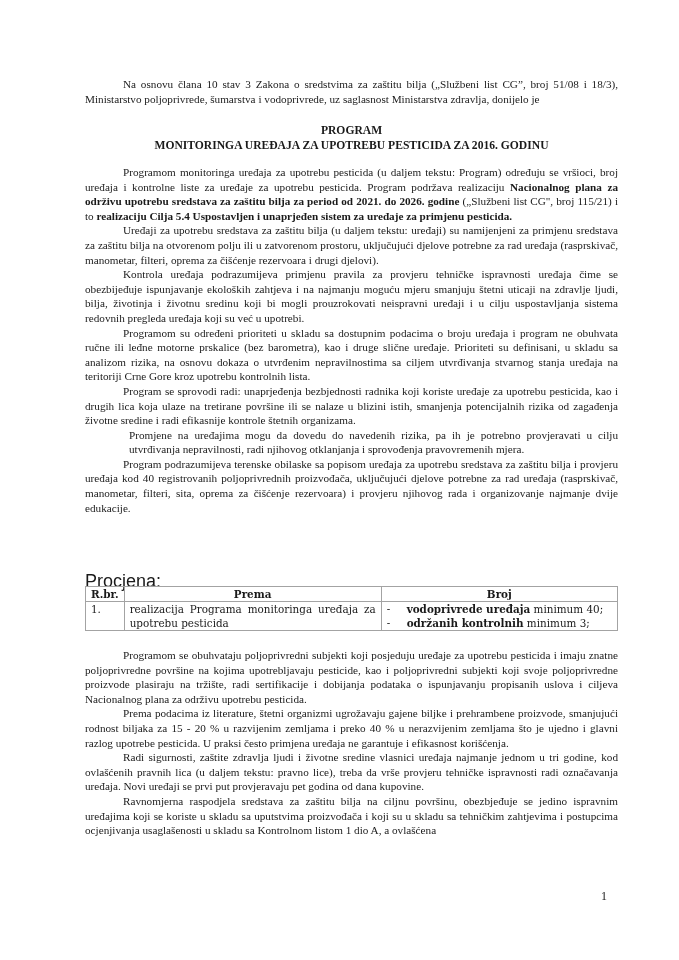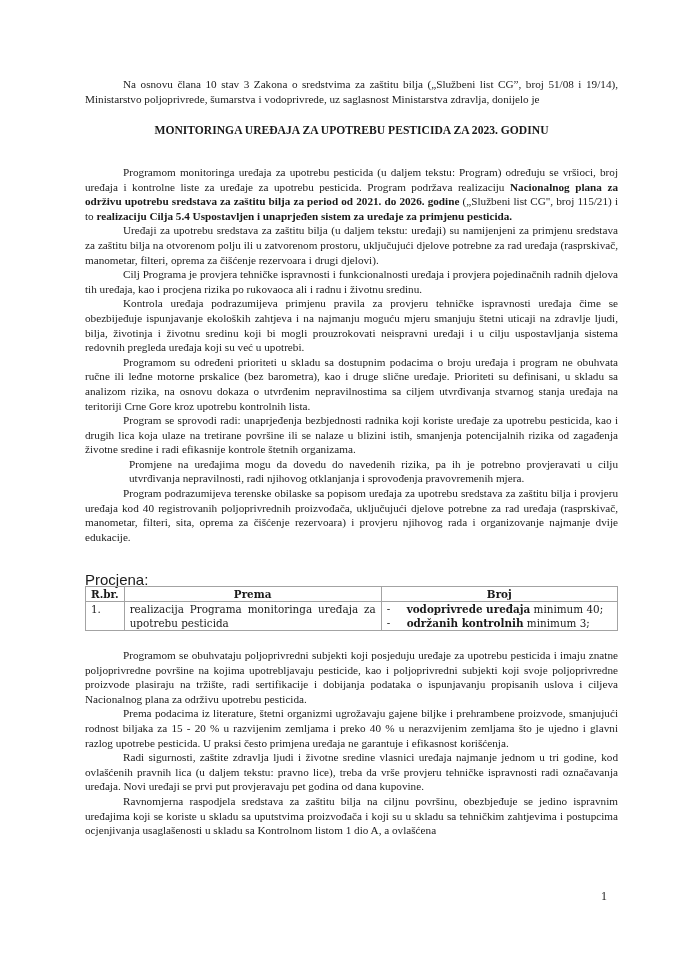--- a/index.html
+++ b/index.html
@@ -4,48 +4,48 @@
 <style>
   html, body { margin:0; padding:0; background:#ffffff; }
   body { width:679px; height:960px; position:relative; overflow:hidden;
          font-family:"Liberation Serif", "DejaVu Serif", serif; color:#1a1a1a; }
   .page { position:absolute; left:0; top:0; width:679px; height:960px; }
   .text { position:absolute; left:85px; width:533px; font-size:11.2px; line-height:14.6px; text-align:justify; }
   .p { margin:0; text-indent:38px; }
   .p.noind { text-indent:0;margin-left:44px; }
   .title { position:absolute; left:85px; width:533px; text-align:center; font-weight:bold; font-size:11.6px; line-height:14.6px; }
   b { font-weight:bold; }
-  .label { position:absolute; left:85px; top:571px; font-size:15px; font-family:"Liberation Sans", "DejaVu Sans", sans-serif; }
+  .label { position:absolute; left:85px; top:571px; font-size:18px; font-family:"Liberation Sans", "DejaVu Sans", sans-serif; }
   table.t { position:absolute; left:85px; top:586px; width:533px; border-collapse:collapse;
             font-family:"DejaVu Serif", "Liberation Serif", serif; font-size:10.4px; }
   table.t th, table.t td { border:1px solid #a3a3a3; padding:0 5px; line-height:14px; vertical-align:top; }
   table.t th { font-weight:bold; text-align:center; }
   .c1 { width:22px; }
   .c2 { width:246px; text-align:justify; }
   .brow { display:flex; }
   .dash { width:20px; }
   .pnum { position:absolute; left:601px; top:889px; font-size:12px; }
 </style>
 </head>
 <body>
 
 <div class="page">
 
   <div class="text" style="top:77px;">
-    <p class="p">Na osnovu člana 10 stav 3 Zakona o sredstvima za zaštitu bilja („Službeni list CG”, broj 51/08 i 19/14), Ministarstvo poljoprivrede, šumarstva i vodoprivrede, uz saglasnost Ministarstva zdravlja, donijelo je</p>
+    <p class="p">Na osnovu člana 10 stav 3 Zakona o sredstvima za zaštitu bilja („Službeni list CG”, broj 51/08 i 18/3), Ministarstvo poljoprivrede, šumarstva i vodoprivrede, uz saglasnost Ministarstva zdravlja, donijelo je</p>
   </div>
 
   <div class="title" style="top:124px;">
-    <div>MONITORINGA UREĐAJA ZA UPOTREBU PESTICIDA ZA 2023. GODINU</div>
+    <div>PROGRAM</div>
+    <div>MONITORINGA UREĐAJA ZA UPOTREBU PESTICIDA ZA 2016. GODINU</div>
   </div>
 
   <div class="text" style="top:165px;">
     <p class="p"><span>Programom monitoringa uređaja za upotrebu pesticida (u daljem tekstu: Program) određuju se vršioci, broj uređaja i kontrolne liste za uređaje za upotrebu pesticida. Program podržava realizaciju </span><b>Nacionalnog plana za održivu upotrebu sredstava za zaštitu bilja za period od 2021. do 2026. godine</b><span> („Službeni list CG", broj 115/21) i to </span><b>realizaciju Cilja 5.4 Uspostavljen i unaprjeđen sistem za uređaje za primjenu pesticida.</b></p>
     <p class="p">Uređaji za upotrebu sredstava za zaštitu bilja (u daljem tekstu: uređaji) su namijenjeni za primjenu sredstava za zaštitu bilja na otvorenom polju ili u zatvorenom prostoru, uključujući djelove potrebne za rad uređaja (rasprskivač, manometar, filteri, oprema za čišćenje rezervoara i drugi djelovi).</p>
-    <p class="p">Cilj Programa je provjera tehničke ispravnosti i funkcionalnosti uređaja i provjera pojedinačnih radnih djelova tih uređaja, kao i procjena rizika po rukovaoca ali i radnu i životnu sredinu.</p>
     <p class="p">Kontrola uređaja podrazumijeva primjenu pravila za provjeru tehničke ispravnosti uređaja čime se obezbijeđuje ispunjavanje ekoloških zahtjeva i na najmanju moguću mjeru smanjuju štetni uticaji na zdravlje ljudi, bilja, životinja i životnu sredinu koji bi mogli prouzrokovati neispravni uređaji i u cilju uspostavljanja sistema redovnih pregleda uređaja koji su već u upotrebi.</p>
     <p class="p">Programom su određeni prioriteti u skladu sa dostupnim podacima o broju uređaja i program ne obuhvata ručne ili leđne motorne prskalice (bez barometra), kao i druge slične uređaje. Prioriteti su definisani, u skladu sa analizom rizika, na osnovu dokaza o utvrđenim nepravilnostima sa ciljem utvrđivanja stvarnog stanja uređaja na teritoriji Crne Gore kroz upotrebu kontrolnih lista.</p>
     <p class="p">Program se sprovodi radi: unaprjeđenja bezbjednosti radnika koji koriste uređaje za upotrebu pesticida, kao i drugih lica koja ulaze na tretirane površine ili se nalaze u blizini istih, smanjenja potencijalnih rizika od zagađenja životne sredine i radi efikasnije kontrole štetnih organizama.</p>
     <p class="p noind">Promjene na uređajima mogu da dovedu do navedenih rizika, pa ih je potrebno provjeravati u cilju utvrđivanja nepravilnosti, radi njihovog otklanjanja i sprovođenja pravovremenih mjera.</p>
     <p class="p">Program podrazumijeva terenske obilaske sa popisom uređaja za upotrebu sredstava za zaštitu bilja i provjeru uređaja kod 40 registrovanih poljoprivrednih proizvođača, uključujući djelove potrebne za rad uređaja (rasprskivač, manometar, filteri, sita, oprema za čišćenje rezervoara) i provjeru njihovog rada i organizovanje najmanje dvije edukacije.</p>
   </div>
 
   <div class="label">Procjena:</div>
 
   <table class="t">

